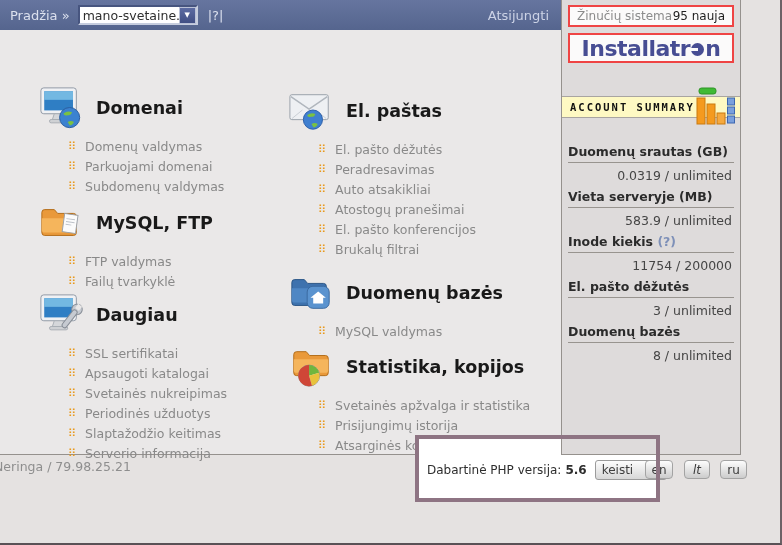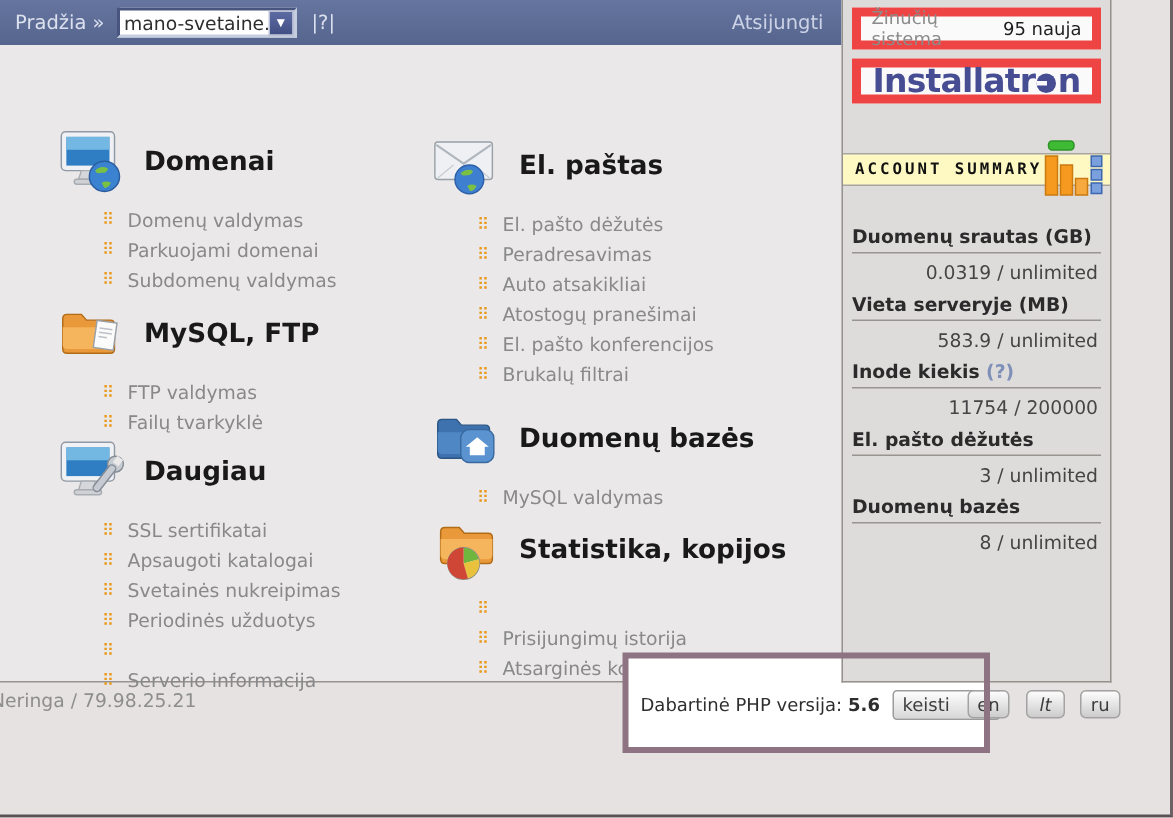--- a/index.html
+++ b/index.html
@@ -33,21 +33,21 @@
   #sec-files{left:38px;top:170px;}
   #sec-more{left:38px;top:262px;}
   #sec-email{left:288px;top:58px;}
   #sec-db{left:288px;top:240px;}
   #sec-stats{left:288px;top:314px;}
 
   
   .sidebar{position:absolute;left:561px;top:0;width:180px;height:455px;background:#dedbdb;
           border-left:1px solid #95918d;border-right:1px solid #95918d;border-bottom:1px solid #95918d;
           box-sizing:border-box;padding:5px 6px;}
-  .side-box{border:6px solid #ef4444;background:#fbfafa;height:22px;display:flex;align-items:center;
+  .side-box{border:2px solid #ef4444;background:#fbfafa;height:22px;display:flex;align-items:center;
           padding:8px 7px;font-size:12px;box-sizing:border-box;}
   .msg-label{flex:1;color:#8b8b8b;}
   .msg-value{color:#1f1f1f;}
   .logo-box{margin-top:6px;height:30px;justify-content:center;cursor:pointer;}
   .logo{font-size:22px;font-weight:bold;color:#474d93;letter-spacing:-0.5px;display:flex;align-items:center;}
   .logo-o{display:inline-block;width:13px;height:13px;border-radius:50%;background:#474d93;position:relative;margin:3px 1px 0 1px;}
   .logo-o::after{content:"";position:absolute;left:0;top:5px;width:7px;height:3px;background:#fbfafa;}
   .banner{margin:33px -6px 0;background:#fef9c3;border-top:1px solid #a9a5a1;border-bottom:1px solid #a9a5a1;
           height:22px;display:flex;align-items:center;padding-left:8px;position:relative;box-sizing:border-box;}
   .banner-text{font-family:"DejaVu Sans Mono",monospace;font-weight:bold;font-size:10.5px;letter-spacing:2px;color:#121212;}
@@ -181,20 +181,21 @@
         <li>
             <span class="bullet">⠿</span>
             <span>Svetainės nukreipimas</span>
           </li>
         <li>
             <span class="bullet">⠿</span>
             <span>Periodinės užduotys</span>
           </li>
         <li>
             <span class="bullet">⠿</span>
+            <span>Slaptažodžio keitimas</span>
           </li>
         <li>
             <span class="bullet">⠿</span>
             <span>Serverio informacija</span>
           </li>
       </ul>
     </div>
 
     <div class="sec" id="sec-email">
       <div class="sec-head">
@@ -262,20 +263,21 @@
           <circle cx="22" cy="31" r="11" fill="#e9e7e3" stroke="#958f87"></circle>
           <path d="M22 31 L22 20 A11 11 0 0 1 32.5 28 z" fill="#6fb63e"></path>
           <path d="M22 31 L32.5 28 A11 11 0 0 1 25 41.5 z" fill="#e8c23c"></path>
           <path d="M22 31 L25 41.5 A11 11 0 1 1 22 20 z" fill="#cf4637"></path>
         </svg>
         <h2>Statistika, kopijos</h2>
       </div>
       <ul>
         <li>
             <span class="bullet">⠿</span>
+            <span>Svetainės apžvalga ir statistika</span>
           </li>
         <li>
             <span class="bullet">⠿</span>
             <span>Prisijungimų istorija</span>
           </li>
         <li>
             <span class="bullet">⠿</span>
             <span>Atsarginės kopijos</span>
           </li>
       </ul>

